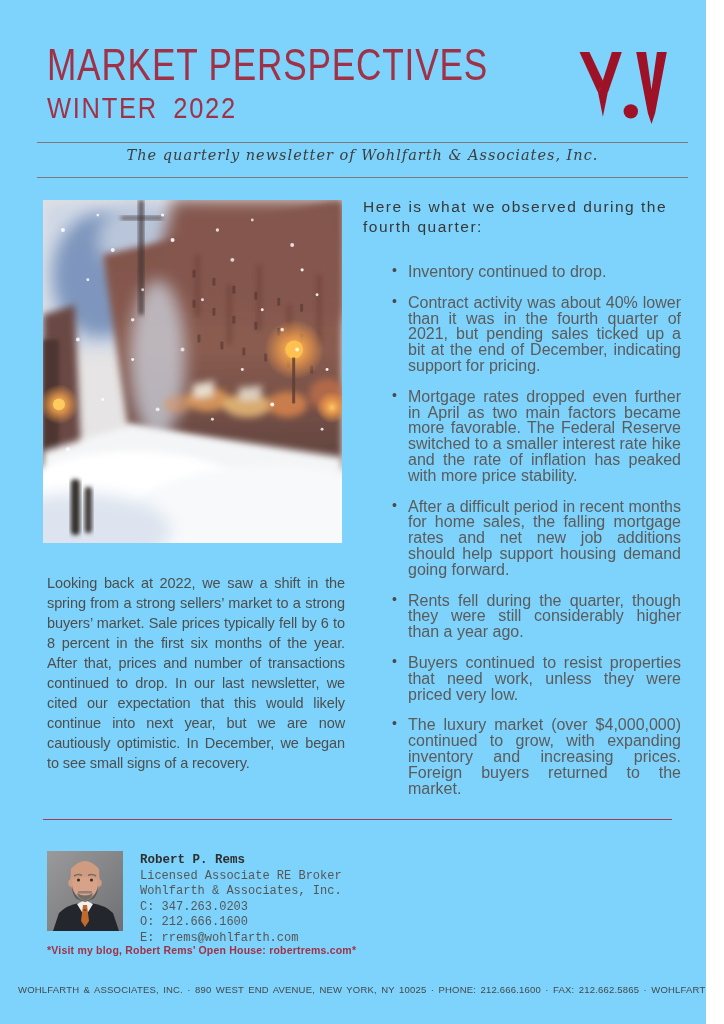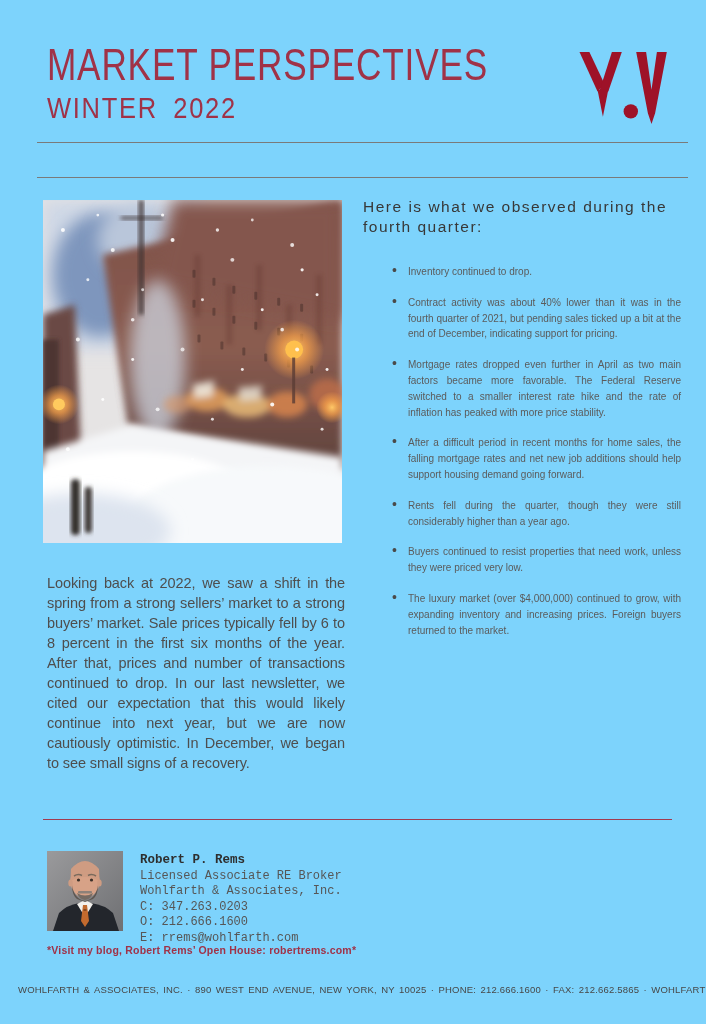--- a/index.html
+++ b/index.html
@@ -41,21 +41,21 @@
 
   
   .right-col{position:absolute;left:363px;top:197px;width:318px;}
   .right-heading{
     font-size:15.5px;line-height:20px;letter-spacing:1.5px;
     color:#383838;font-weight:400;
   }
   .bullets{list-style:none;margin:27px 0 0 28px;padding:0;width:290px;}
   .bullets li{
     position:relative;padding-left:17px;margin-bottom:15px;
-    font-size:10px;line-height:15.8px;color:#5b5b5b;text-align:justify;
+    font-size:16px;line-height:15.8px;color:#5b5b5b;text-align:justify;
   }
   .bullets li::before{
     content:"\2022";position:absolute;left:1px;top:-1px;color:#4a4a4a;font-size:14px;
   }
 
   
   .divider{position:absolute;left:43px;top:819px;width:629px;border-top:1.5px solid var(--divider,#A23A50);height:0;}
   .headshot{position:absolute;left:47px;top:851px;width:76px;height:80px;display:block;}
   .contact-text{position:absolute;left:140px;top:853px;font-size:12px;line-height:15.6px;color:#565656;font-family:Liberation Mono, monospace;}
   .contact-name{font-weight:bold;font-size:12.5px;color:#2e2e2e;}
@@ -82,20 +82,21 @@
     <g fill="#9E1228">
       <polygon points="0,0 11,0 28,36 20,44"></polygon>
       <polygon points="36,0 47,0 32,44 22,44"></polygon>
       <polygon points="20,42 32,42 26,72"></polygon>
       <circle cx="57" cy="66" r="8"></circle>
       <polygon points="63,0 74,0 80,42 86,0 97,0 84,68 80,80 76,68"></polygon>
     </g>
   </svg>
 
   <div class="rule rule-1"></div>
+  <div class="tagline">The quarterly newsletter of Wohlfarth &amp; Associates, Inc.</div>
   <div class="rule rule-2"></div>
 
   <svg class="painting" viewBox="0 0 300 344" aria-hidden="true">
     <defs>
       <filter id="b4" x="-20%" y="-20%" width="140%" height="140%">
           <feGaussianBlur stdDeviation="4"></feGaussianBlur>
         </filter>
       <filter id="b8" x="-30%" y="-30%" width="160%" height="160%">
           <feGaussianBlur stdDeviation="8"></feGaussianBlur>
         </filter>

